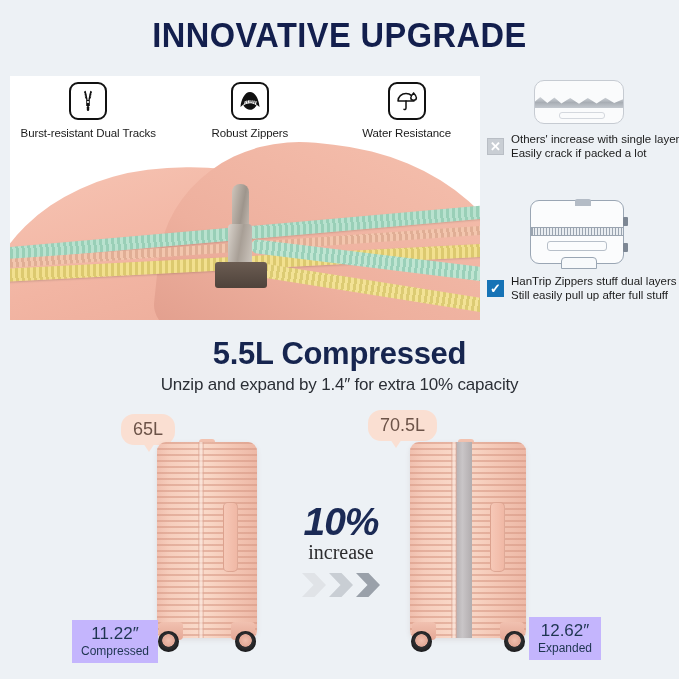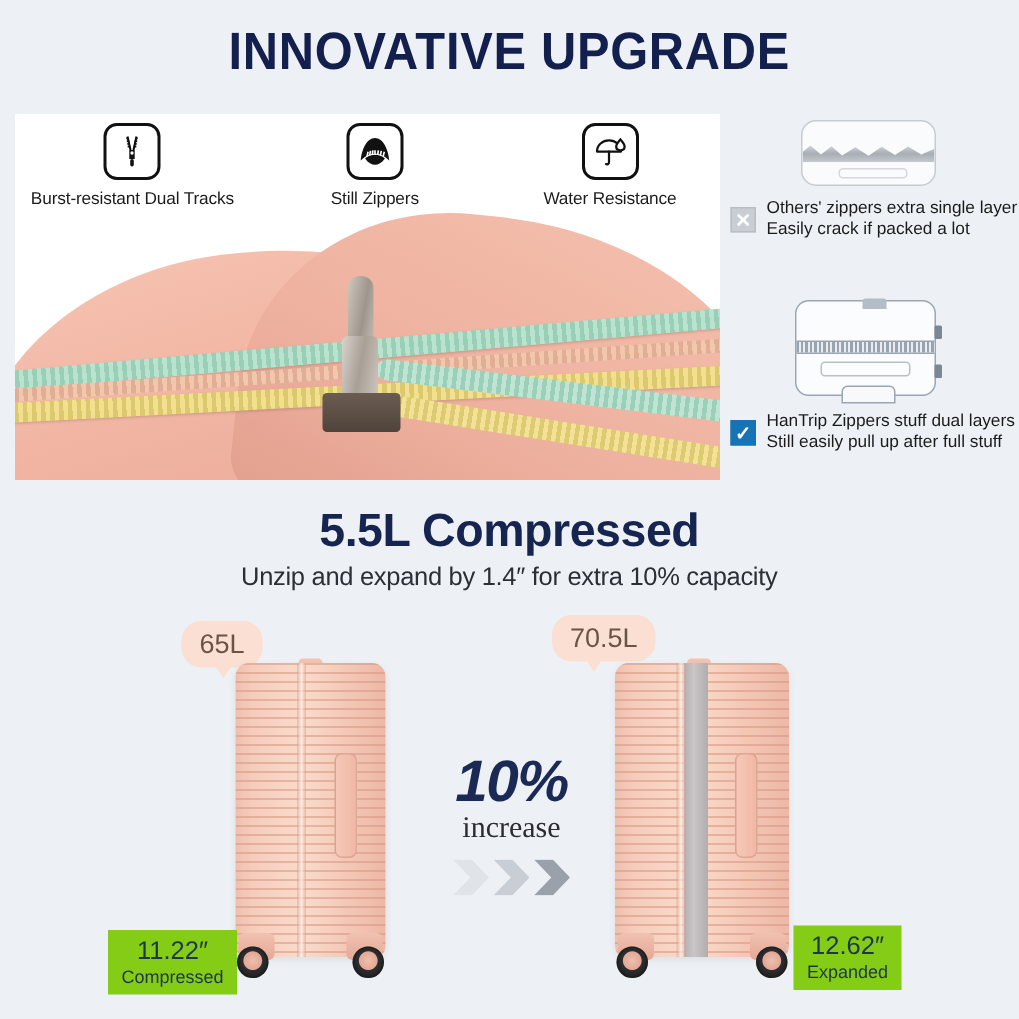--- a/index.html
+++ b/index.html
@@ -458,21 +458,21 @@
     width: 24px; height: 24px;
     clip-path: polygon(0 0, 52% 0, 100% 50%, 52% 100%, 0 100%, 48% 50%);
   }
   .chev1 { background: #e0e3e7; }
   .chev2 { background: #c9ced4; }
   .chev3 { background: #9aa1aa; }
 
   
   .badge {
     position: absolute;
-    background: #84cc16;
+    background: #c4b5fd;
     padding: 4px 9px 5px 9px;
     text-align: center;
     color: #1e3550;
   }
   .badge .big { font-size: 17px; line-height: 20px; }
   .badge .small { font-size: 12px; line-height: 14px; }
   .badge-left  { left: 72px; top: 620px; }
   .badge-right { left: 529px; top: 617px; }
 </style>
 </head>
@@ -517,21 +517,21 @@
       </div>
 
       <div class="feature">
         <div class="icon-box">
           <svg width="24" height="24" viewBox="0 0 24 24" aria-hidden="true">
             <path d="M12 3 C6.5 3 3 11 2.5 18 C6 14.5 9 13.5 12 13.5 C15 13.5 18 14.5 21.5 18 C21 11 17.5 3 12 3 Z" fill="#111"></path>
             <path d="M12 14.2 C9.4 14.2 7.2 15 5.4 16.6 C7.6 19.6 9.7 20.8 12 20.8 C14.3 20.8 16.4 19.6 18.6 16.6 C16.8 15 14.6 14.2 12 14.2 Z" fill="#111"></path>
             <path d="M6.6 15.4 L7.4 12.2 M8.4 14.6 L9 11.6 M10.2 14.2 L10.6 11.3 M12 14.1 L12 11.2 M13.8 14.2 L14.2 11.3 M15.6 14.6 L16.2 11.6 M17.4 15.4 L18.2 12.2" stroke="#fff" stroke-width="1.1"></path>
           </svg>
         </div>
-        <div class="feature-label">Still Zippers</div>
+        <div class="feature-label">Robust Zippers</div>
       </div>
 
       <div class="feature">
         <div class="icon-box">
           <svg width="24" height="24" viewBox="0 0 24 24" aria-hidden="true">
             <path d="M3 12 C3 7.6 6.7 4.6 11 4.6 C15.3 4.6 19 7.6 19 12 Z" fill="none" stroke="#111" stroke-width="1.5" stroke-linejoin="round"></path>
             <path d="M11 12 L11 19 C11 20.2 10 20.9 9 20.4" fill="none" stroke="#111" stroke-width="1.5" stroke-linecap="round"></path>
             <path d="M18.6 4 C18.6 4 21.4 7 21.4 8.7 C21.4 10.2 20.2 11.2 18.6 11.2 C17 11.2 15.8 10.2 15.8 8.7 C15.8 7 18.6 4 18.6 4 Z" fill="#fff" stroke="#111" stroke-width="1.5"></path>
           </svg>
         </div>
@@ -544,21 +544,21 @@
   <div class="compare compare-top">
     <div class="cmp-figure">
       <div class="case-bad">
         <div class="bad-teeth"></div>
         <div class="bad-slot"></div>
       </div>
     </div>
     <div class="cmp-text-row">
       <div class="checkbox neg">✕</div>
       <div class="cmp-lines">
-        <div>Others' zippers extra single layer</div>
+        <div>Others' increase with single layer</div>
         <div>Easily crack if packed a lot</div>
       </div>
     </div>
   </div>
 
   <div class="compare compare-bottom">
     <div class="cmp-figure tall">
       <div class="case-good">
         <div class="good-handle"></div>
         <div class="good-zip"></div>

